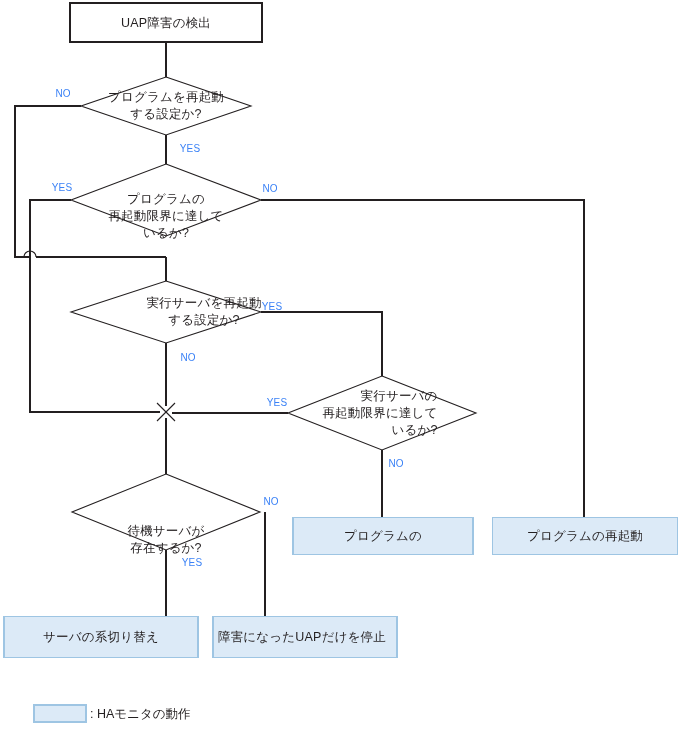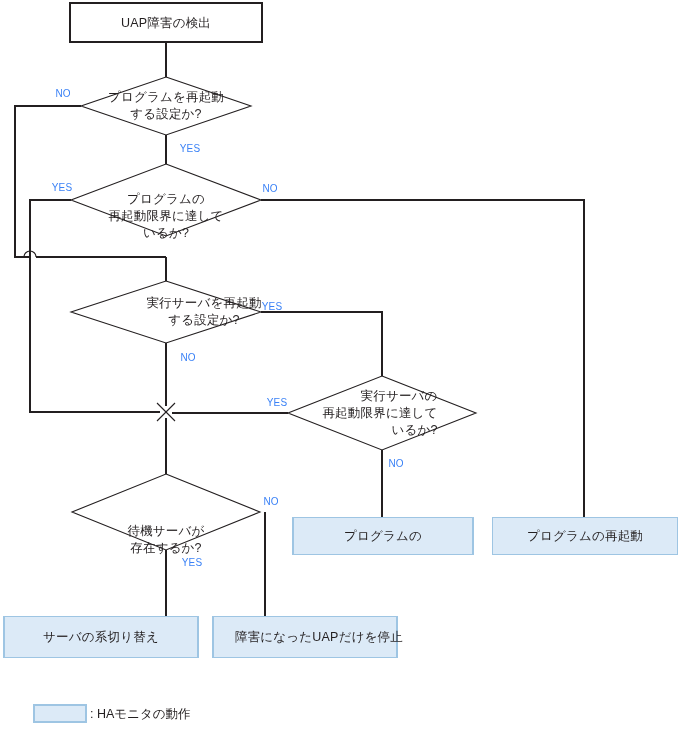--- a/index.html
+++ b/index.html
@@ -179,21 +179,21 @@
       </div>
       <div class="node-text" style="left: 383px; top: 536px;">
         <span class="txt-line">プログラムの</span>
       </div>
       <div class="node-text" style="left: 585px; top: 536px;">
         <span class="txt-line">プログラムの再起動</span>
       </div>
       <div class="node-text" style="left: 101px; top: 637px;">
         <span class="txt-line">サーバの系切り替え</span>
       </div>
-      <div class="node-text" style="left: 319px; top: 637px;">
+      <div class="node-text" style="left: 302px; top: 637px;">
         <span class="txt-line">障害になったUAPだけを停止</span>
       </div>
       <div class="edge-label" style="left: 63px; top: 93px;">NO</div>
       <div class="edge-label" style="left: 190px; top: 148px;">YES</div>
       <div class="edge-label" style="left: 62px; top: 187px;">YES</div>
       <div class="edge-label" style="left: 270px; top: 188px;">NO</div>
       <div class="edge-label" style="left: 272px; top: 306px;">YES</div>
       <div class="edge-label" style="left: 188px; top: 357px;">NO</div>
       <div class="edge-label" style="left: 277px; top: 402px;">YES</div>
       <div class="edge-label" style="left: 396px; top: 463px;">NO</div>

